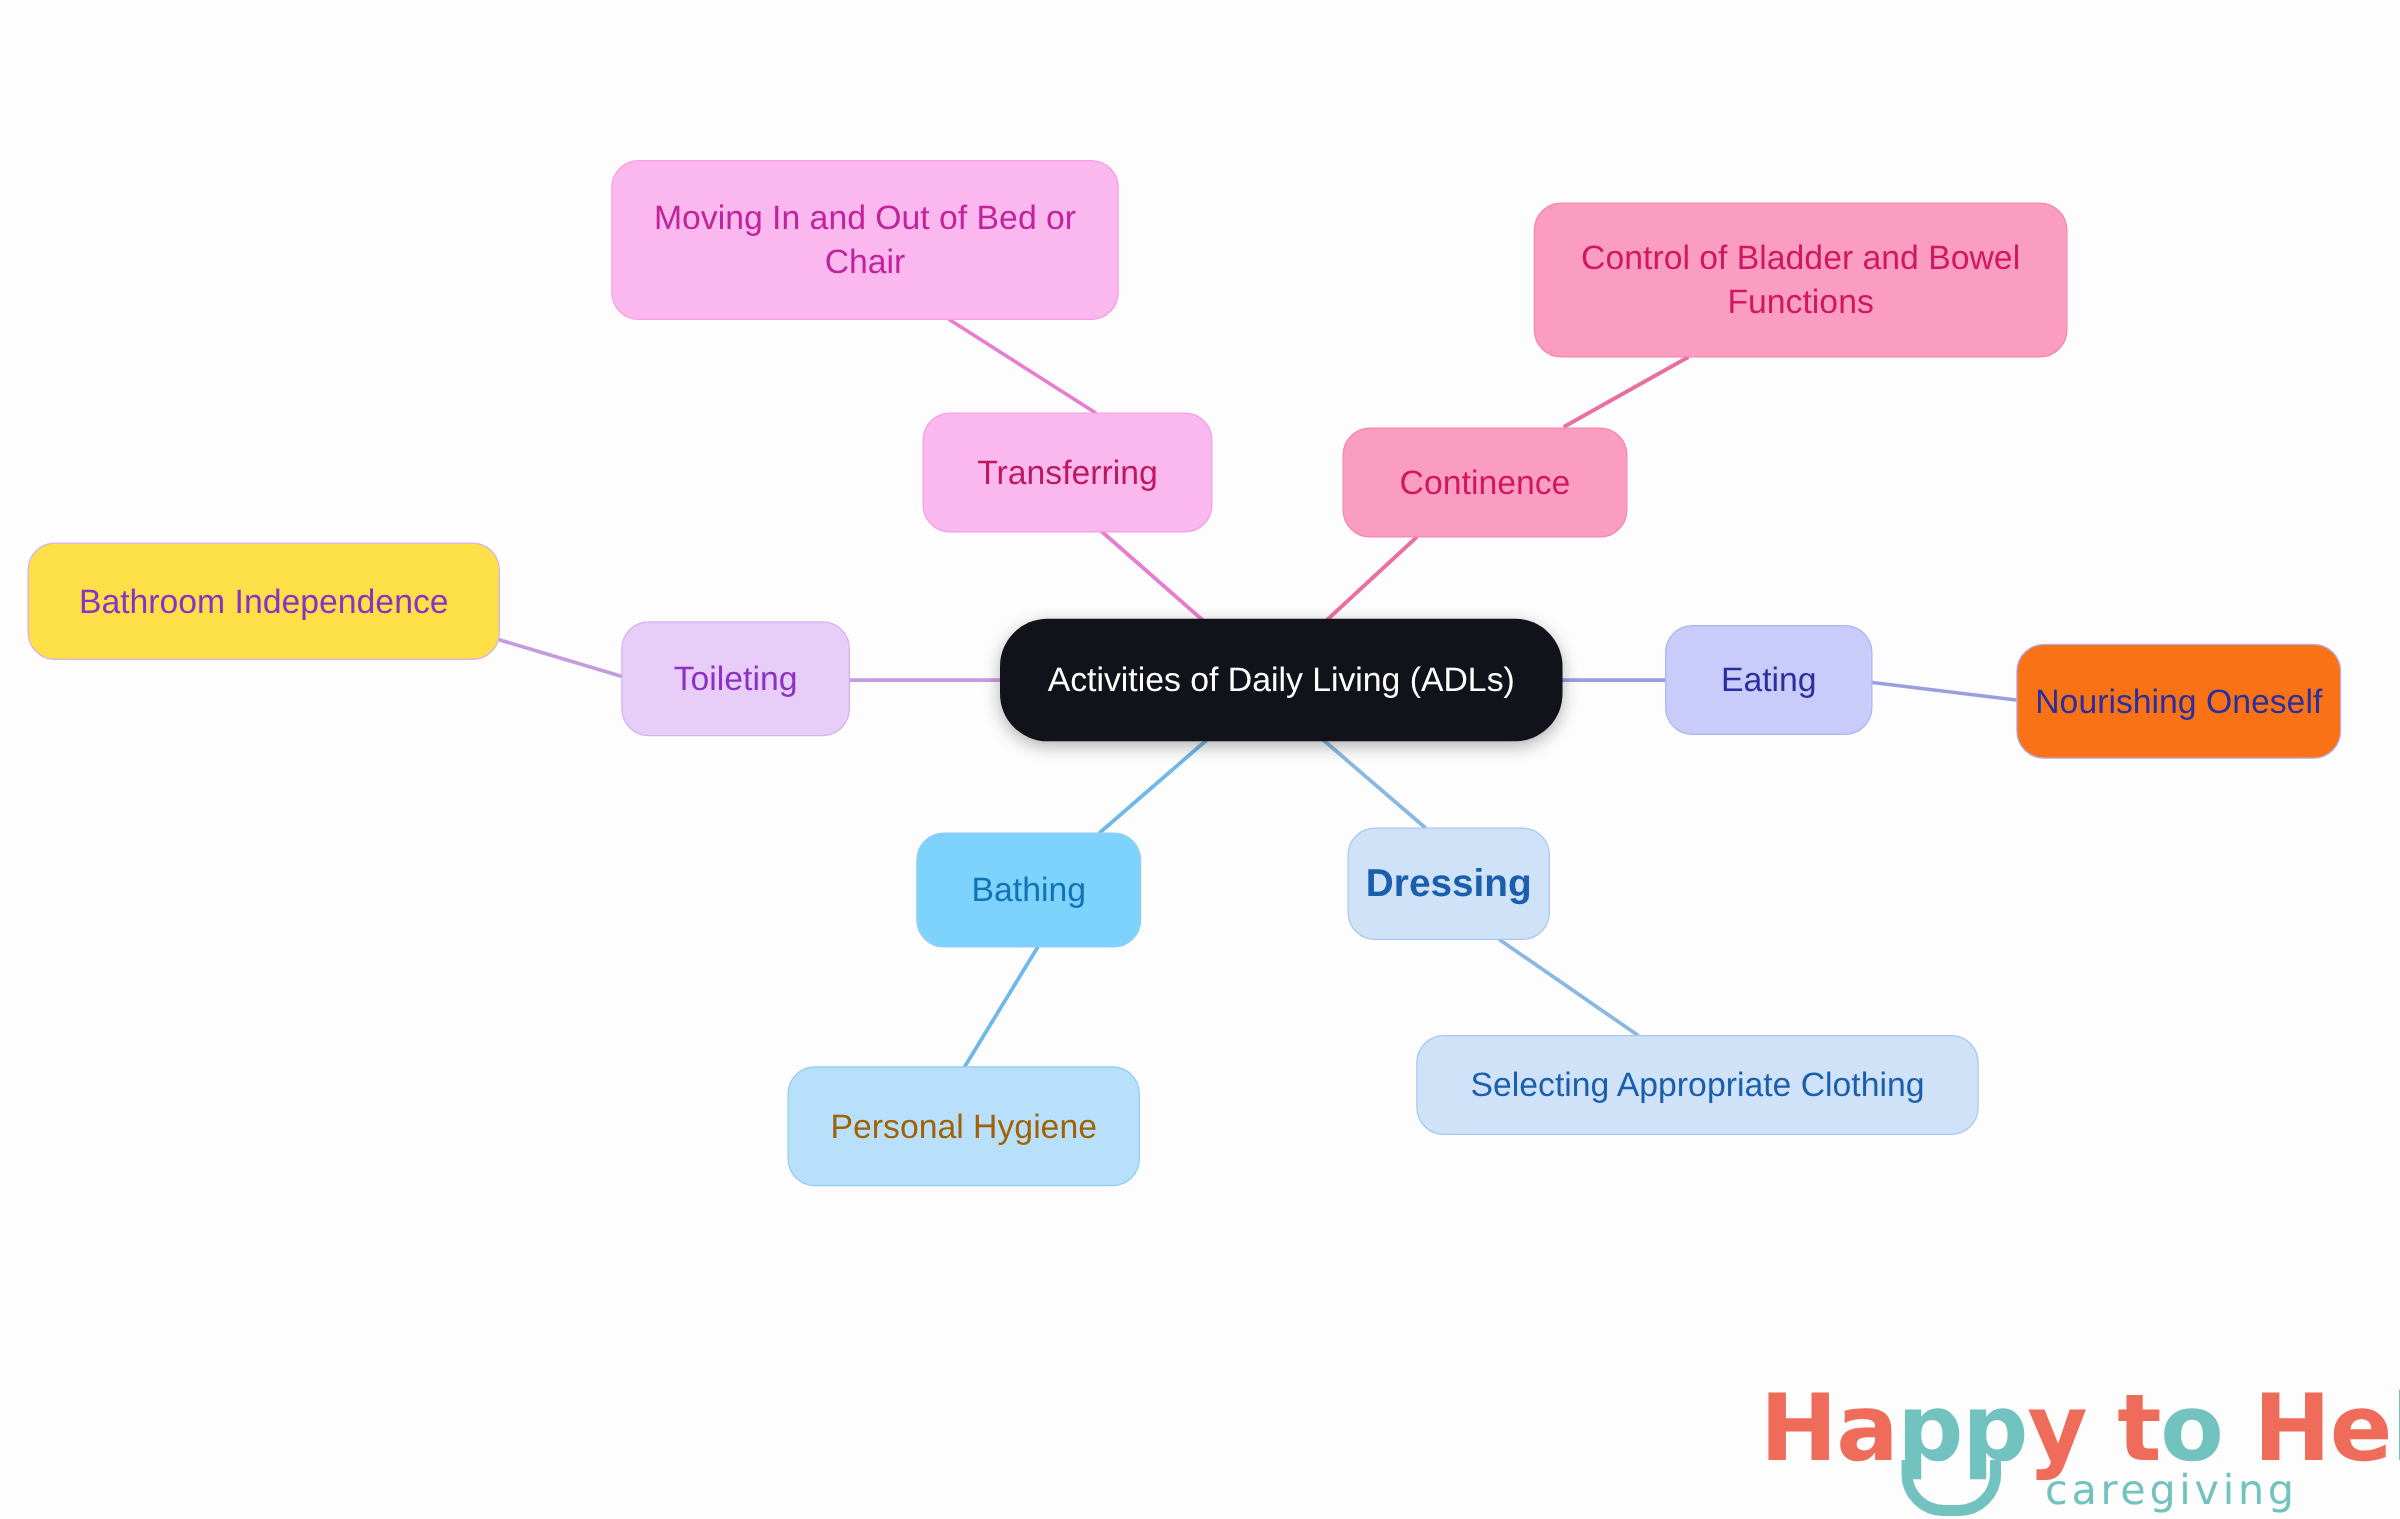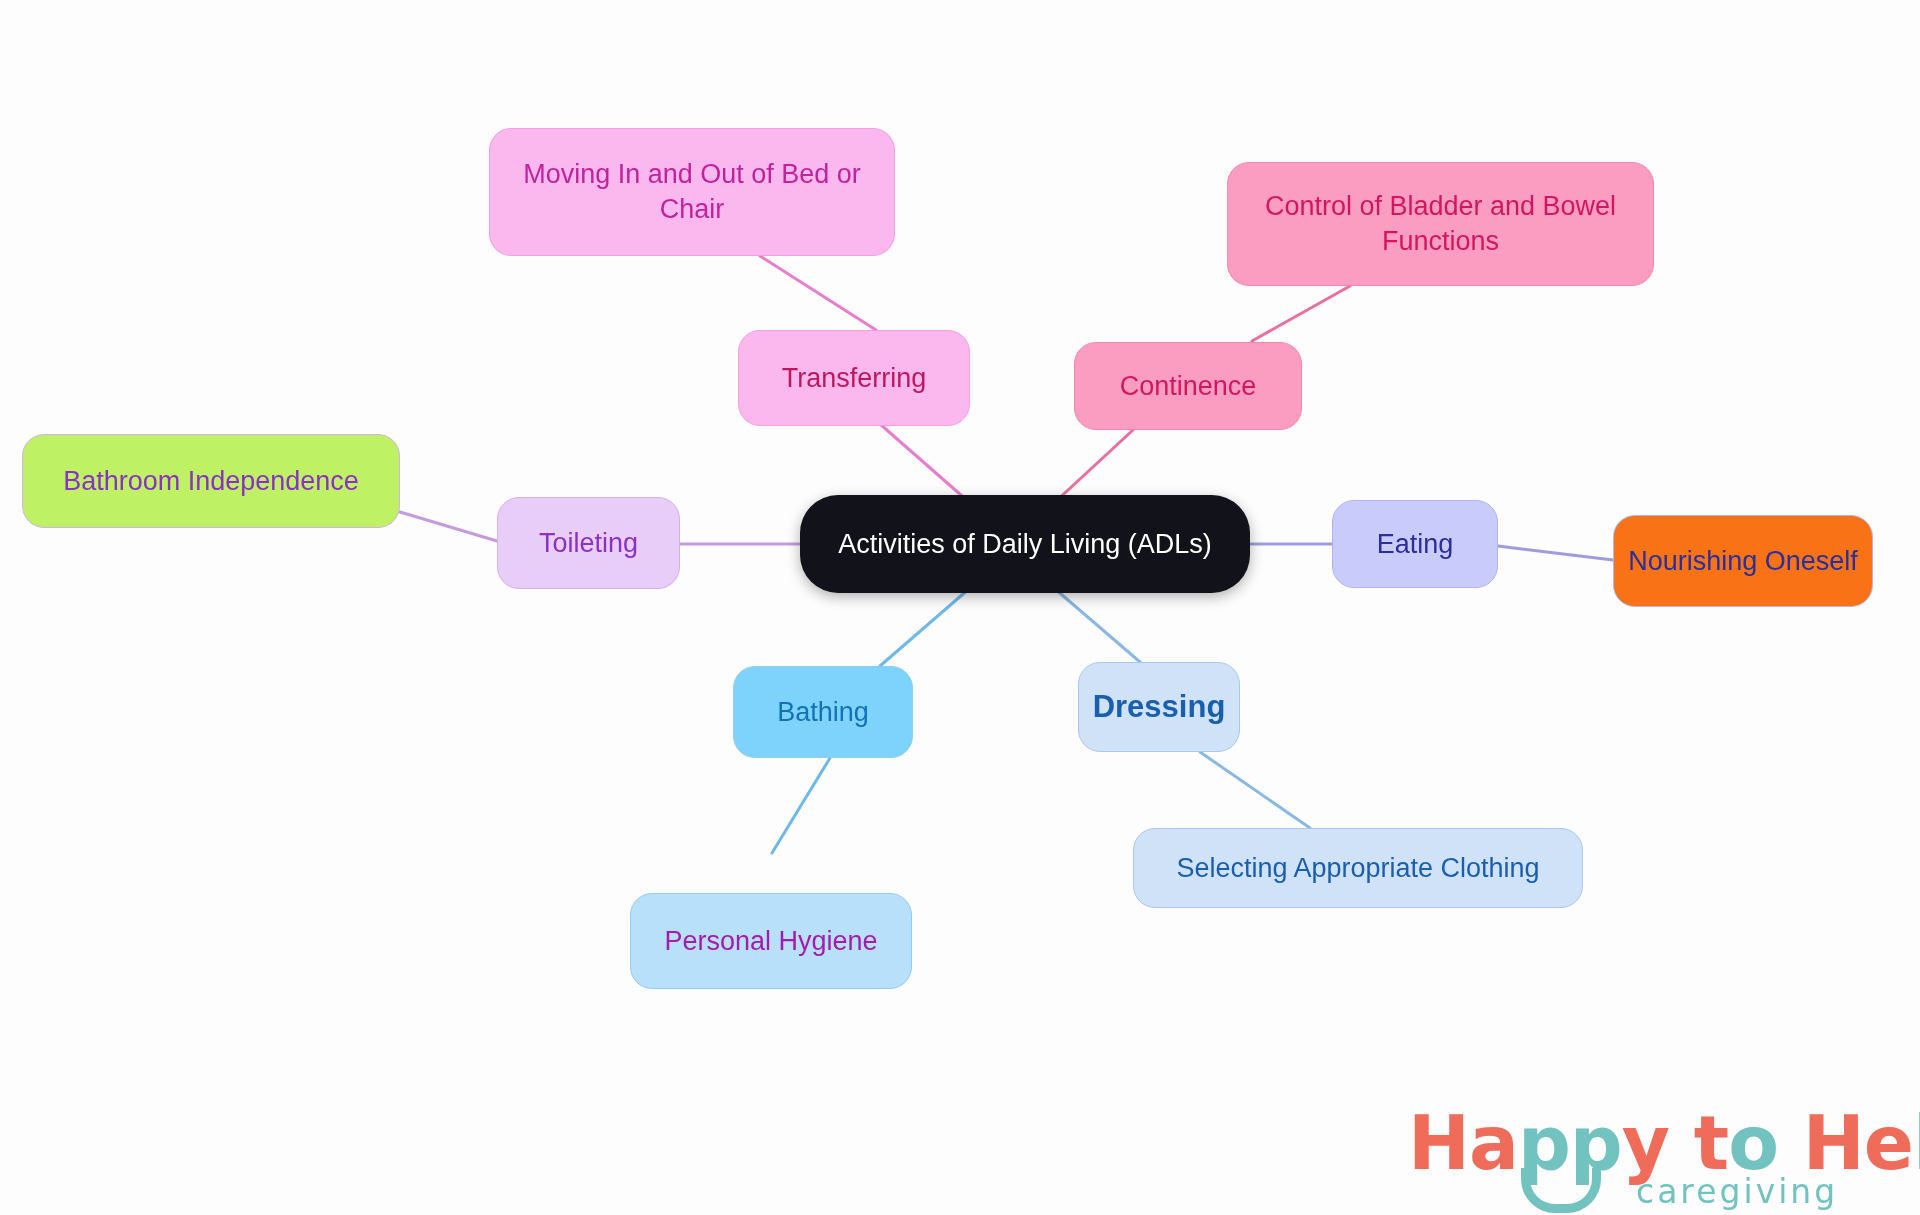--- a/index.html
+++ b/index.html
@@ -105,25 +105,25 @@
 
   <div id="nodes">
       <div class="node central" style="left: 800px; top: 495px; width: 450px; height: 98px; background: rgb(18, 19, 26); color: rgb(255, 255, 255); font-size: 27px;">Activities of Daily Living (ADLs)</div>
       <div class="node" style="left: 738px; top: 330px; width: 232px; height: 96px; background: rgb(251, 184, 239); color: #be185d; border-color: rgb(245, 157, 230); font-size: 27px;">Transferring</div>
       <div class="node" style="left: 489px; top: 128px; width: 406px; height: 128px; background: rgb(251, 184, 239); color: rgb(194, 35, 155); border-color: rgb(245, 157, 230); font-size: 27px;">Moving In and Out of Bed or
 Chair</div>
       <div class="node" style="left: 1074px; top: 342px; width: 228px; height: 88px; background: rgb(251, 157, 192); color: rgb(209, 23, 95); border-color: rgb(248, 132, 176); font-size: 27px;">Continence</div>
       <div class="node" style="left: 1227px; top: 162px; width: 427px; height: 124px; background: rgb(251, 157, 192); color: rgb(209, 23, 95); border-color: rgb(248, 132, 176); font-size: 27px;">Control of Bladder and Bowel
 Functions</div>
       <div class="node" style="left: 497px; top: 497px; width: 183px; height: 92px; background: rgb(232, 205, 248); color: rgb(139, 50, 196); border-color: rgb(213, 176, 239); font-size: 27px;">Toileting</div>
-      <div class="node" style="left: 22px; top: 434px; width: 378px; height: 94px; background: #bef264; color: rgb(139, 50, 196); border-color: rgb(213, 176, 239); font-size: 27px;">Bathroom Independence</div>
+      <div class="node" style="left: 22px; top: 434px; width: 378px; height: 94px; background: #fde047; color: rgb(139, 50, 196); border-color: rgb(213, 176, 239); font-size: 27px;">Bathroom Independence</div>
       <div class="node" style="left: 1332px; top: 500px; width: 166px; height: 88px; background: rgb(201, 203, 250); color: rgb(43, 47, 158); border-color: rgb(177, 179, 242); font-size: 27px;">Eating</div>
       <div class="node" style="left: 1613px; top: 515px; width: 260px; height: 92px; background: #f97316; color: rgb(43, 47, 158); border-color: rgb(177, 179, 242); font-size: 27px;">Nourishing Oneself</div>
       <div class="node" style="left: 733px; top: 666px; width: 180px; height: 92px; background: #7dd3fc; color: rgb(18, 114, 181); border-color: rgb(147, 204, 242); font-size: 27px;">Bathing</div>
-      <div class="node" style="left: 630px; top: 853px; width: 282px; height: 96px; background: rgb(184, 224, 250); color: #a21caf; border-color: rgb(147, 204, 242); font-size: 27px; margin-top: 40px;">Personal Hygiene</div>
+      <div class="node" style="left: 630px; top: 853px; width: 282px; height: 96px; background: rgb(184, 224, 250); color: #a16207; border-color: rgb(147, 204, 242); font-size: 27px;">Personal Hygiene</div>
       <div class="node" style="left: 1078px; top: 662px; width: 162px; height: 90px; background: rgb(207, 226, 248); color: rgb(26, 95, 174); border-color: rgb(169, 200, 238); font-size: 31px; font-weight: bold;">Dressing</div>
       <div class="node" style="left: 1133px; top: 828px; width: 450px; height: 80px; background: rgb(207, 226, 248); color: rgb(26, 95, 174); border-color: rgb(169, 200, 238); font-size: 27px;">Selecting Appropriate Clothing</div>
     </div>
 
   <div id="logo">
     <div class="wordmark"><span style="color: rgb(239, 107, 90);">H</span><span style="color: rgb(239, 107, 90);">a</span><span style="color: rgb(114, 195, 192);">p</span><span style="color: rgb(114, 195, 192);">p</span><span style="color: rgb(239, 107, 90);">y</span><span style="color: rgb(239, 107, 90);">&nbsp;</span><span style="color: rgb(239, 107, 90);">t</span><span style="color: rgb(114, 195, 192);">o</span><span style="color: rgb(239, 107, 90);">&nbsp;</span><span style="color: rgb(239, 107, 90);">H</span><span style="color: rgb(239, 107, 90);">e</span><span style="color: rgb(114, 195, 192);">l</span></div>
     <div class="smile" style="border-color: rgb(114, 195, 192);"></div>
     <div class="tagline" style="color: rgb(114, 195, 192);">caregiving</div>
   </div>
 

